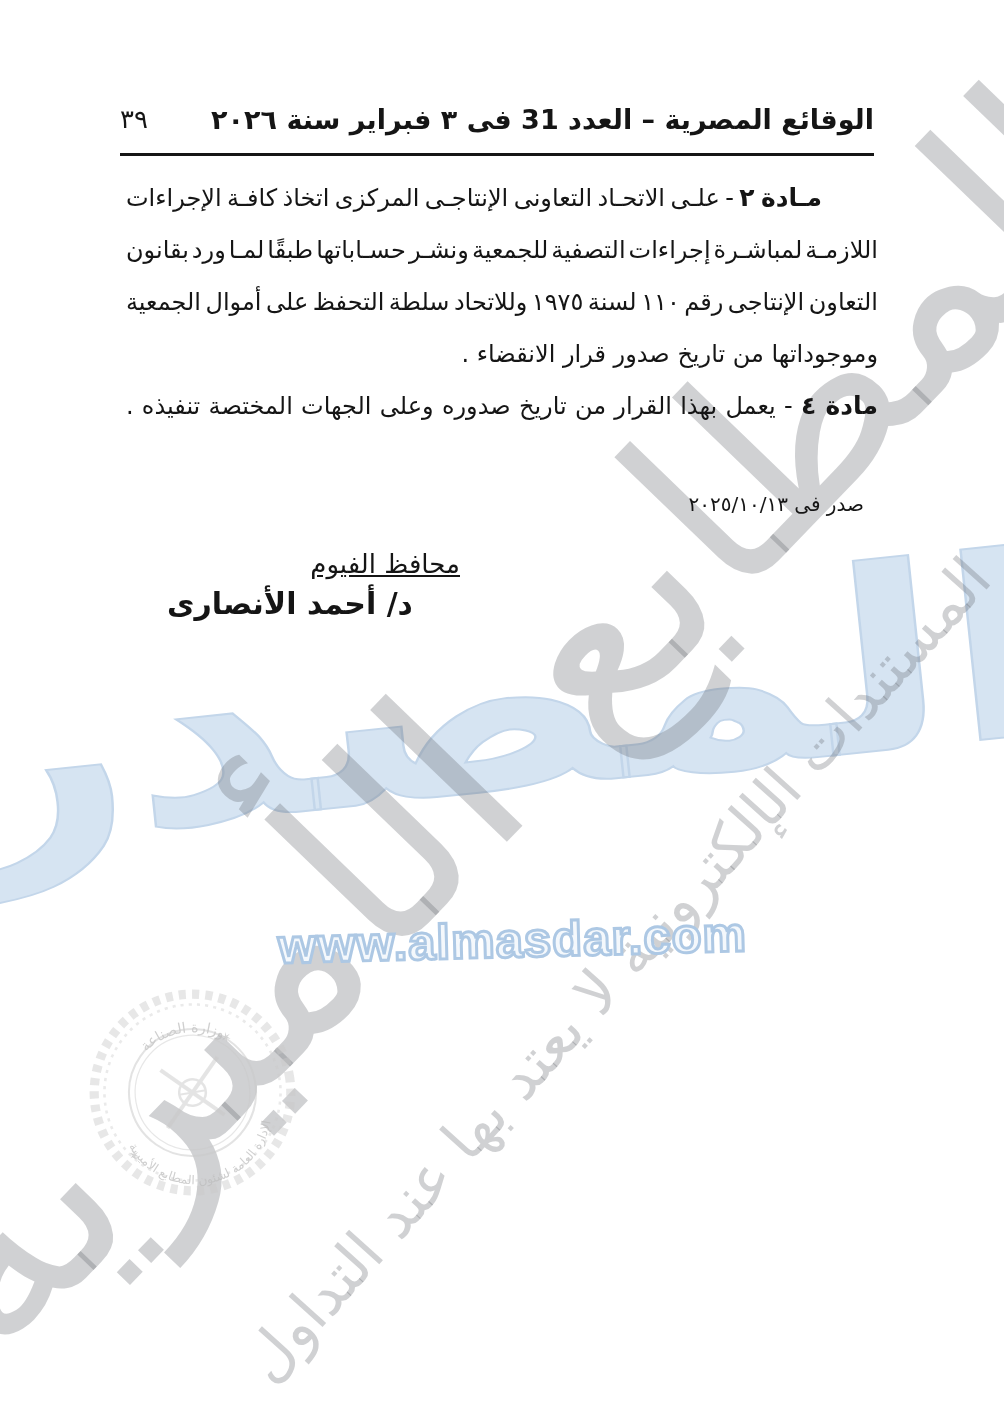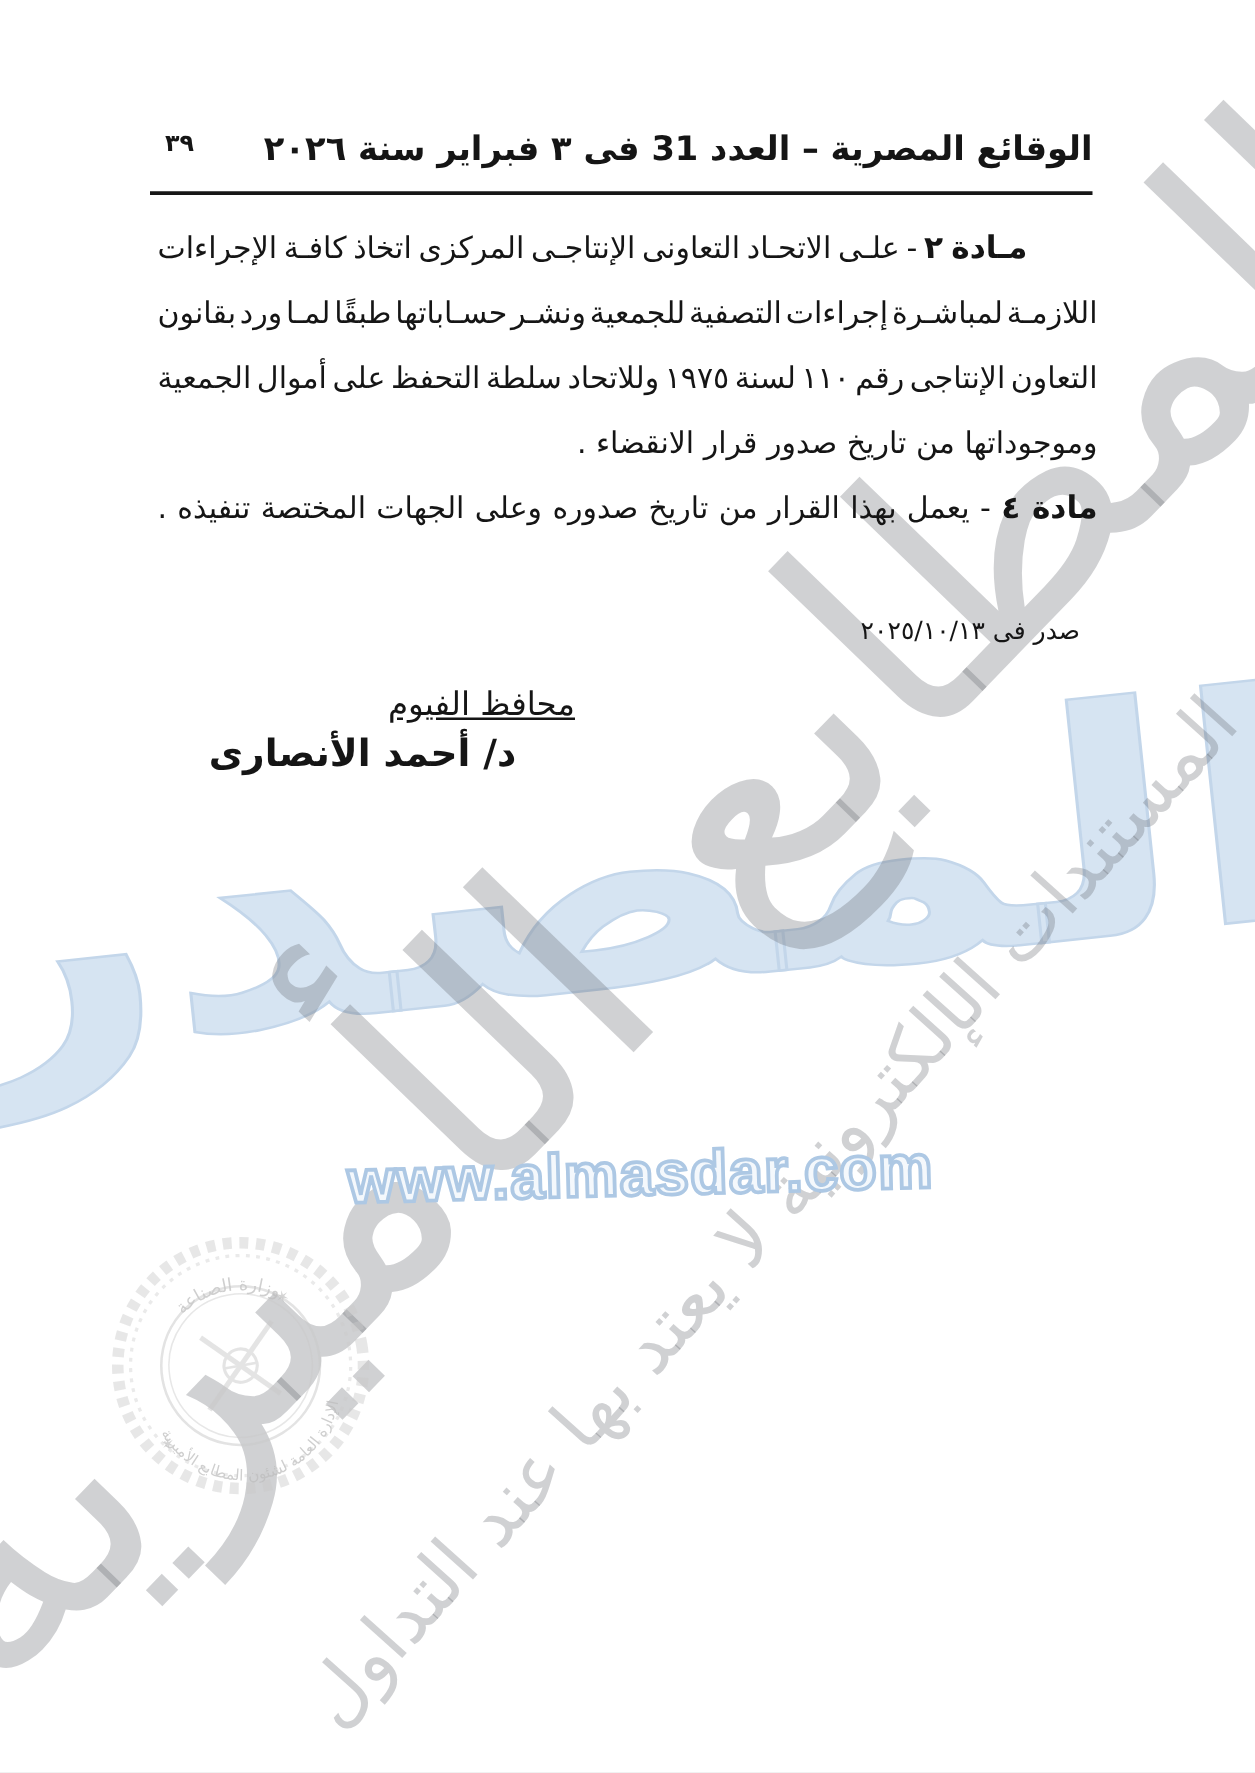--- a/index.html
+++ b/index.html
@@ -40,21 +40,21 @@
   .wm-seal{left:85px; top:985px; z-index:1; opacity:.8; transform:rotate(-10deg);}
   
   .header-row{
     position:absolute; top:104px; left:120px; width:754px;
     display:flex; justify-content:space-between; align-items:flex-start;
     z-index:3;
   }
   .header-title{
     font-size:27px; font-weight:bold; white-space:nowrap; letter-spacing:0;
   }
-  .page-number{font-size:19px; font-weight:bold; margin-left:12px;}
+  .page-number{font-size:26px; font-weight:normal; }
   .header-rule{
     position:absolute; top:153px; left:120px; width:754px; height:3px;
     background:#161616; z-index:3;
   }
   
   .decree{
     position:absolute; top:172px; left:126px; width:752px; z-index:3;
     font-size:24px;
   }
   .bline{height:52px; line-height:52px; white-space:nowrap; overflow:visible;}

